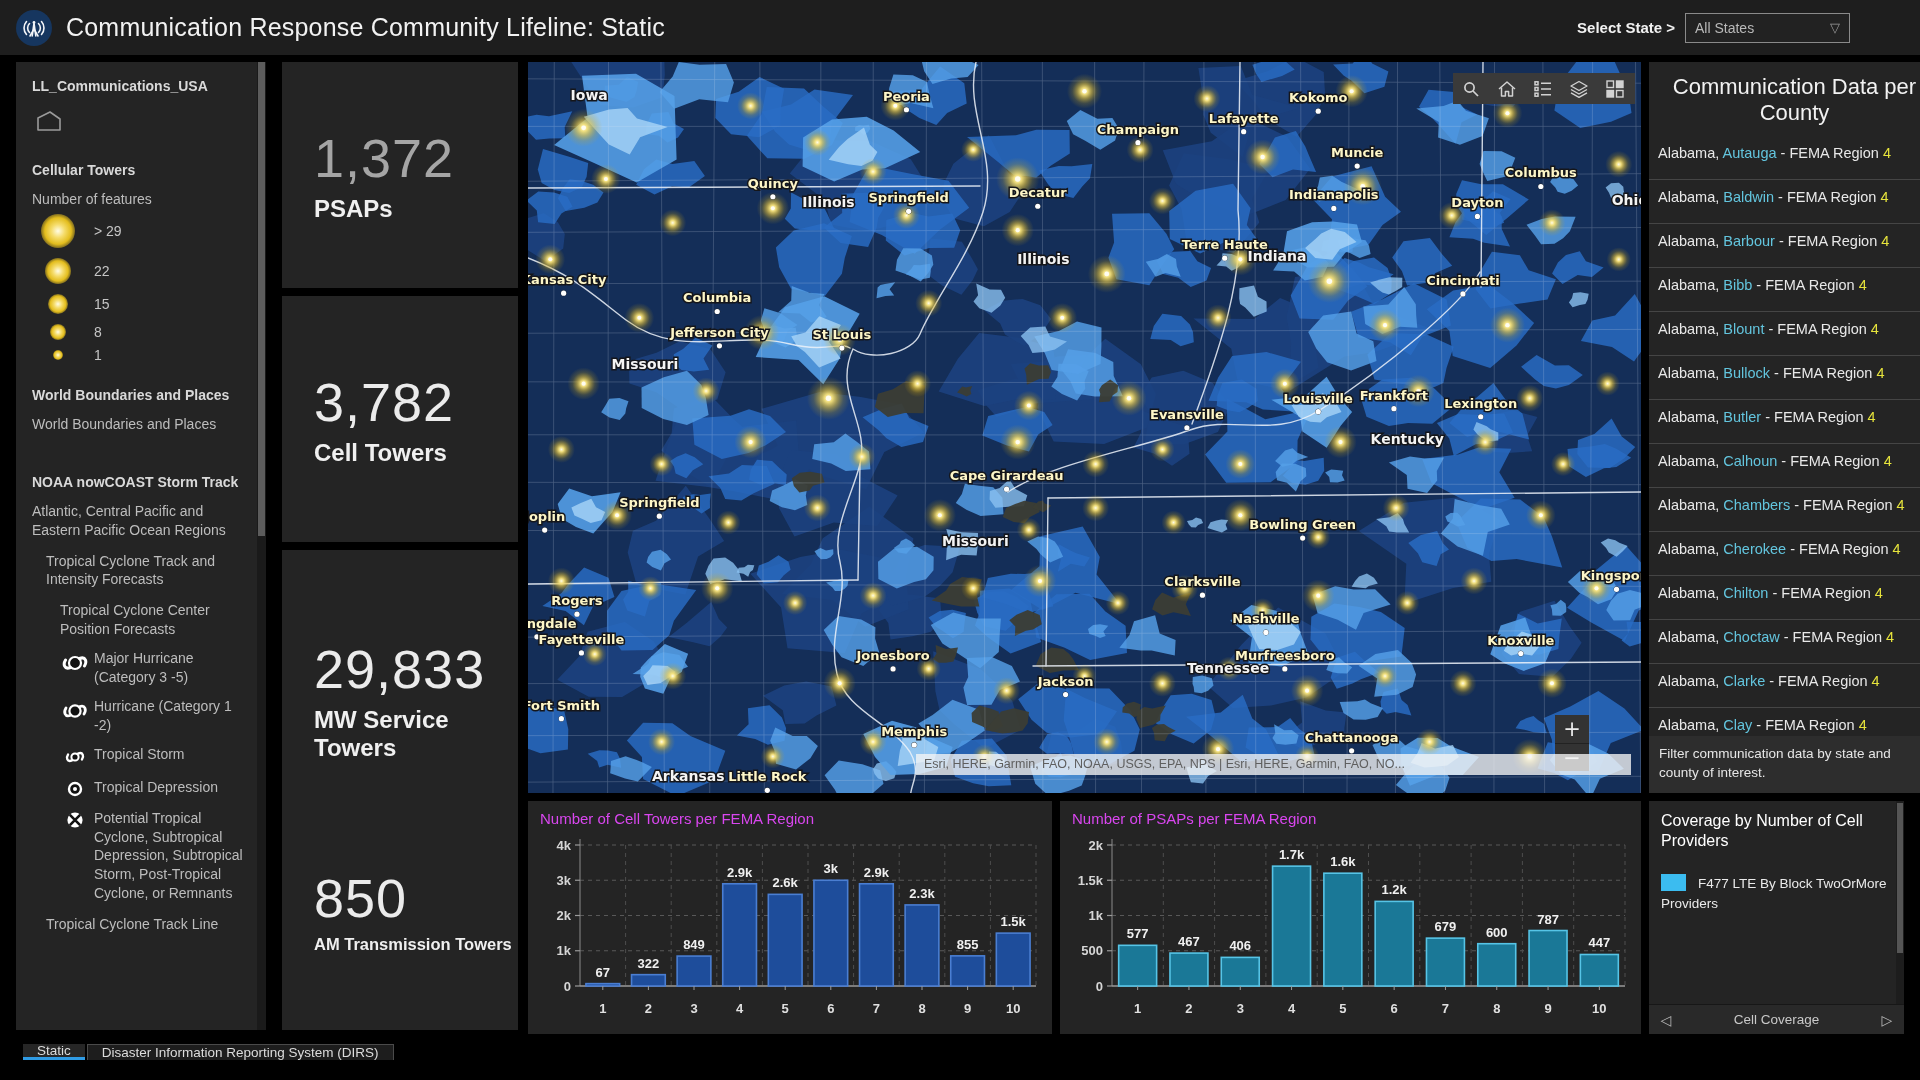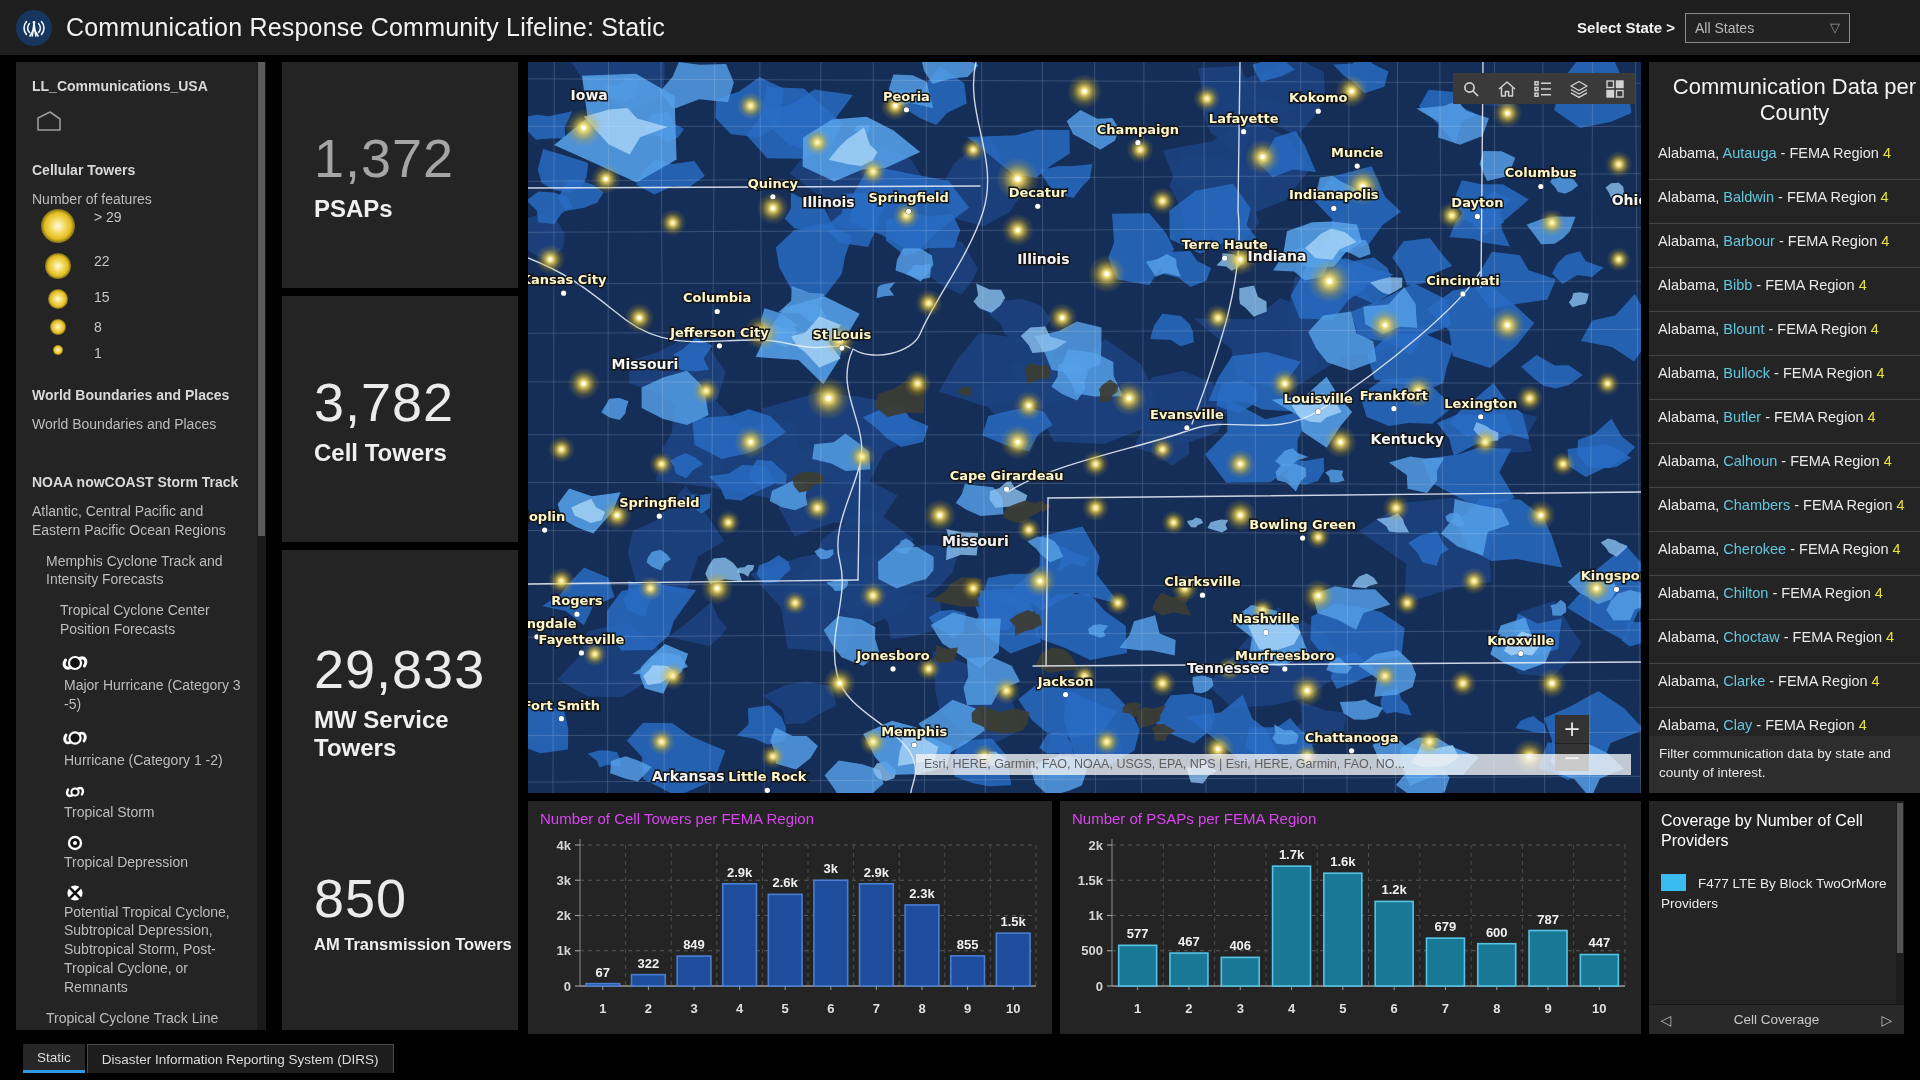--- a/index.html
+++ b/index.html
@@ -22,27 +22,27 @@
 
   .panel { position:absolute; background:#242424; }
 
   
   #legend-panel { left:16px; top:62px; width:250px; height:968px; overflow:hidden; color:#c9c9c9; }
   #legend-inner { padding:16px 14px 0 16px; }
   .lg-bold { font-weight:bold; color:#d9d9d9; font-size:14px; }
   .lg-reg  { color:#bdbdbd; font-size:14px; line-height:1.35; }
   .lg-gap-s { height:12px; } .lg-gap-m { height:22px; } .lg-gap-l { height:40px; }
   #poly-icon { margin:14px 0 6px 2px; }
-  .size-row { display:flex; align-items:flex-start; }
+  .size-row { display:flex; align-items:center; }
   .size-dot-cell { width:52px; display:flex; justify-content:center; align-items:center; }
   .glow-dot { border-radius:50%;
     background:radial-gradient(circle, #fffce4 0%, #f5dc6a 28%, #e3bd1d 55%, rgba(210,170,20,.25) 78%, rgba(210,170,20,0) 100%); }
   .size-lbl { color:#c5c5c5; font-size:14px; margin-left:10px; }
   .indent-1 { padding-left:14px; } .indent-2 { padding-left:28px; }
-  .storm-row { display:flex; margin-top:10px;flex-direction:column; }
+  .storm-row { display:flex; margin-top:10px; }
   .storm-ic { width:30px; flex:0 0 auto; display:flex; justify-content:center; padding-top:1px; }
   .storm-lbl { color:#bdbdbd; font-size:14px; line-height:1.35; margin-left:4px; }
   #legend-scroll { position:absolute; right:0; top:0; bottom:0; width:9px; background:#1a1a1a; }
   #legend-scroll .thumb { position:absolute; top:0; left:1px; width:7px; height:49%; background:#5c5c5c; }
 
   
   .stat-panel { left:282px; width:236px; display:flex; flex-direction:column;
     justify-content:center; padding-left:32px; }
   .stat-val { font-size:54px; color:#ebebeb; letter-spacing:1px; }
   .stat-val.dim { color:#a5a5a5; }
@@ -89,21 +89,21 @@
   .cov-swatch { display:inline-block; width:25px; height:17px; margin-right:12px; vertical-align:-3px; }
   #coverage-footer { position:absolute; left:0; right:0; bottom:0; height:30px; background:#292929;
     border-top:1px solid #171717; display:flex; align-items:center; }
   .cov-arrow { width:34px; text-align:center; color:#b5b5b5; font-size:14px; font-family:"DejaVu Sans",sans-serif; }
   #coverage-footer .cap { flex:1; text-align:center; color:#c9c9c9; font-size:13.5px; }
   #coverage-scroll { position:absolute; right:0; top:0; bottom:30px; width:8px; background:#1d1d1d; }
   #coverage-scroll .thumb { position:absolute; top:2px; left:1px; width:6px; height:150px; background:#555; }
 
   
   #tabbar { position:absolute; left:0; top:1044px; width:1920px; height:36px; background:#000; display:flex; }
-  .tab { height:29px; padding:0 14px; display:flex; align-items:center; font-size:13.5px; color:#dcdcdc; }
+  .tab { height:16px; padding:0 14px; display:flex; align-items:center; font-size:13.5px; color:#dcdcdc; }
   .tab.active { background:#262626; border-bottom:3px solid #2f9be4; margin-left:23px; }
   .tab.idle { background:#1d1d1d; border:1px solid #4a4a4a; border-bottom:none; margin-left:2px; }
 
   svg { display:block; font-family:"Liberation Sans",sans-serif; }
 </style>
 </head>
 <body>
 
 <div id="stage">
 
@@ -175,21 +175,21 @@
         </div>
       <div class="lg-gap-m"></div>
       <div class="lg-bold">World Boundaries and Places</div>
       <div class="lg-gap-s"></div>
       <div class="lg-reg">World Boundaries and Places</div>
       <div class="lg-gap-l"></div>
       <div class="lg-bold">NOAA nowCOAST Storm Track</div>
       <div class="lg-gap-s"></div>
       <div class="lg-reg">Atlantic, Central Pacific and Eastern Pacific Ocean Regions</div>
       <div class="lg-gap-s"></div>
-      <div class="lg-reg indent-1">Memphis Cyclone Track and Intensity Forecasts</div>
+      <div class="lg-reg indent-1">Tropical Cyclone Track and Intensity Forecasts</div>
       <div class="lg-gap-s"></div>
       <div class="lg-reg indent-2">Tropical Cyclone Center Position Forecasts</div>
       <div id="storm-rows" class="indent-2">
           <div class="storm-row">
             <div class="storm-ic">
               <svg width="26" height="26" viewBox="-13 -13 26 26">
                 <circle r="6" fill="#111" stroke="#fff" stroke-width="2.2"></circle>
                 <path d="M4.5,-4.5 C11,-7 12,-1 9.5,3" fill="none" stroke="#fff" stroke-width="3" stroke-linecap="round"></path>
                 <path d="M-4.5,4.5 C-11,7 -12,1 -9.5,-3" fill="none" stroke="#fff" stroke-width="3" stroke-linecap="round"></path>
               </svg>

